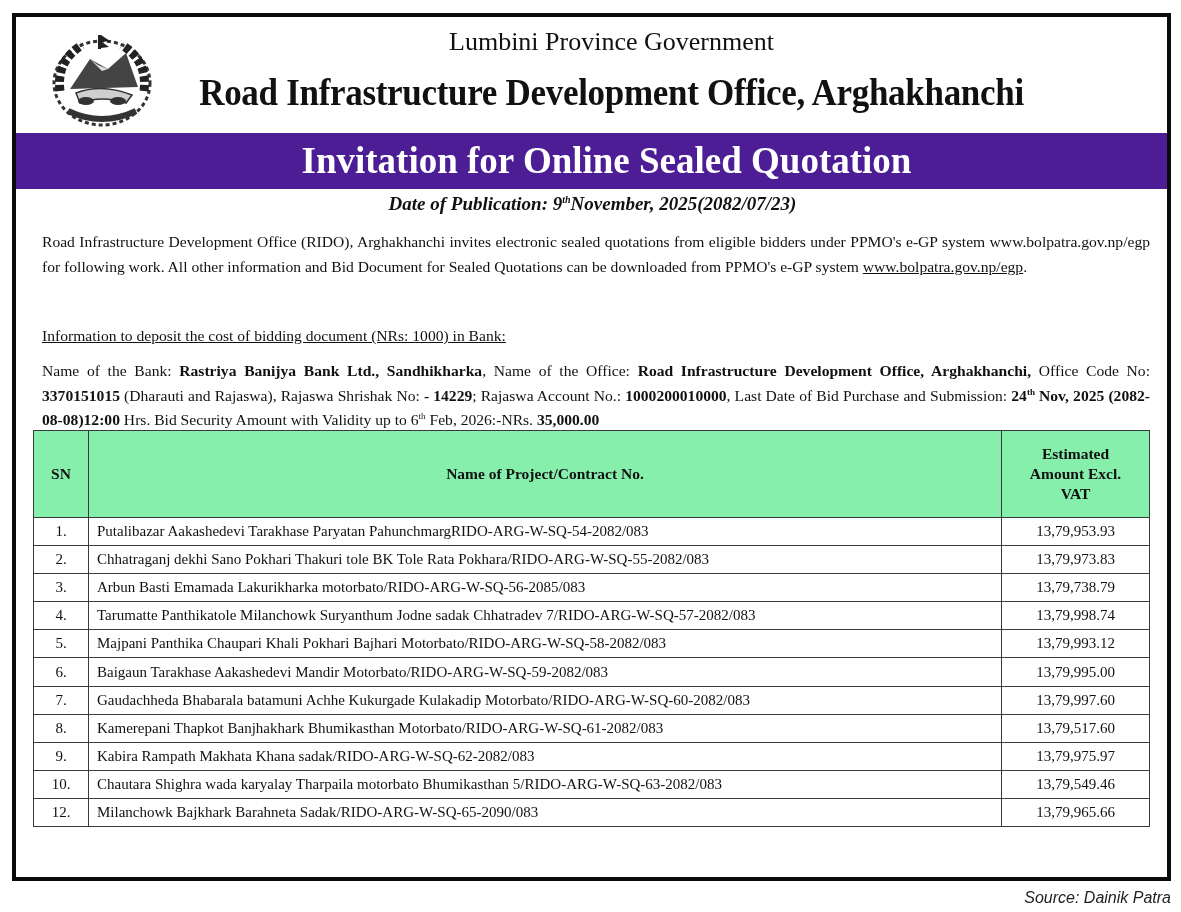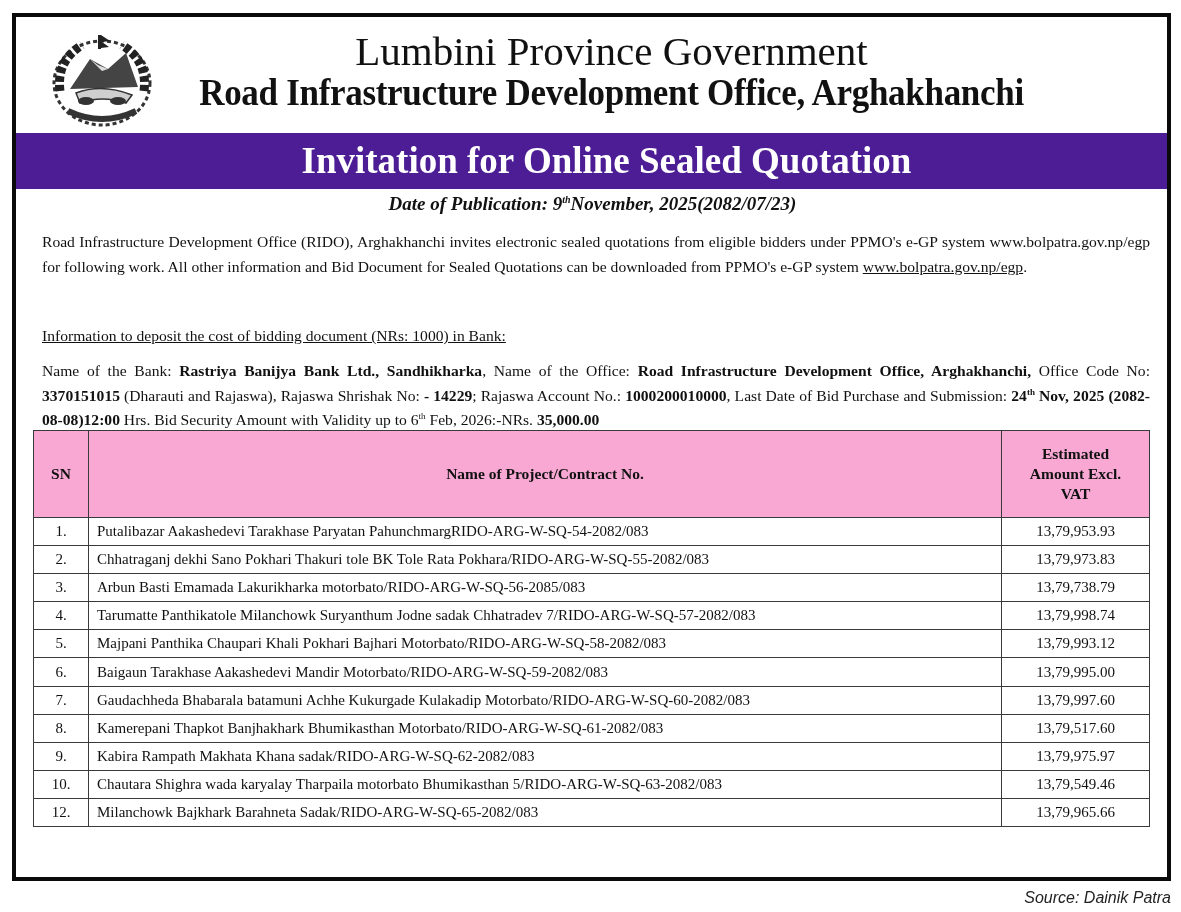--- a/index.html
+++ b/index.html
@@ -11,21 +11,21 @@
       border: 4px solid #0a0a0a; background: #fff;
     }
     .header {
       position: absolute; left: 0; top: 0; width: 1151px; height: 118px;
     }
     .logo {
       position: absolute; left: 30px; top: 14px; width: 112px; height: 98px;
     }
     .gov-line {
       position: absolute; left: 0; width: 1151px; top: 10px; text-align: center;
-      font-size: 41px; font-weight: normal; padding-left: 40px;
+      font-size: 26px; font-weight: normal; padding-left: 40px;
     }
     .office-line {
       position: absolute; left: 0; width: 1151px; top: 56px; text-align: center;
       font-size: 35px; font-weight: bold; padding-left: 40px; letter-spacing: -0.3px;
       transform: scaleY(1.08);
     }
     .band {
       position: absolute; left: 0; top: 116px; width: 1151px; height: 56px;
       background: #4c1d95; color: #fff; text-align: center;
       font-size: 37px; font-weight: bold; line-height: 56px; padding-left: 30px;
@@ -46,21 +46,21 @@
     .u { text-decoration: underline; }
     .b { font-weight: bold; }
     sup { font-size: 9px; vertical-align: super; line-height: 0; }
 
     table.works {
       position: absolute; left: 17px; top: 413px; width: 1117px;
       border-collapse: collapse; font-size: 15px;
     }
     table.works th, table.works td { border: 1.5px solid #3a3a3a; }
     table.works th {
-      background: #f9a8d4; font-weight: bold; height: 87px; font-size: 15.5px; line-height: 20px;
+      background: #86efac; font-weight: bold; height: 87px; font-size: 15.5px; line-height: 20px;
     }
     table.works td { height: 28.1px; padding: 0 8px; }
     .col-sn { width: 55px; text-align: center; }
     .col-amt { width: 148px; text-align: center; }
     td.col-sn { text-align: center; padding: 0; }
     td.col-amt { text-align: center; }
     td.col-name { text-align: left; border-radius: 9px; }
 
     .source {
       position: absolute; right: 10px; top: 889px;
@@ -187,21 +187,21 @@
           <td class="col-name">Kabira Rampath Makhata Khana sadak/RIDO-ARG-W-SQ-62-2082/083</td>
           <td class="col-amt">13,79,975.97</td>
         </tr>
       <tr>
           <td class="col-sn">10.</td>
           <td class="col-name">Chautara Shighra wada karyalay Tharpaila motorbato Bhumikasthan 5/RIDO-ARG-W-SQ-63-2082/083</td>
           <td class="col-amt">13,79,549.46</td>
         </tr>
       <tr>
           <td class="col-sn">12.</td>
-          <td class="col-name">Milanchowk Bajkhark  Barahneta Sadak/RIDO-ARG-W-SQ-65-2082/083</td>
+          <td class="col-name">Milanchowk Bajkhark  Barahneta Sadak/RIDO-ARG-W-SQ-65-2090/083</td>
           <td class="col-amt">13,79,965.66</td>
         </tr>
     </tbody>
   </table>
 
 </div>
 
 <div class="source">Source: Dainik Patra</div>
 
 </body></html>

